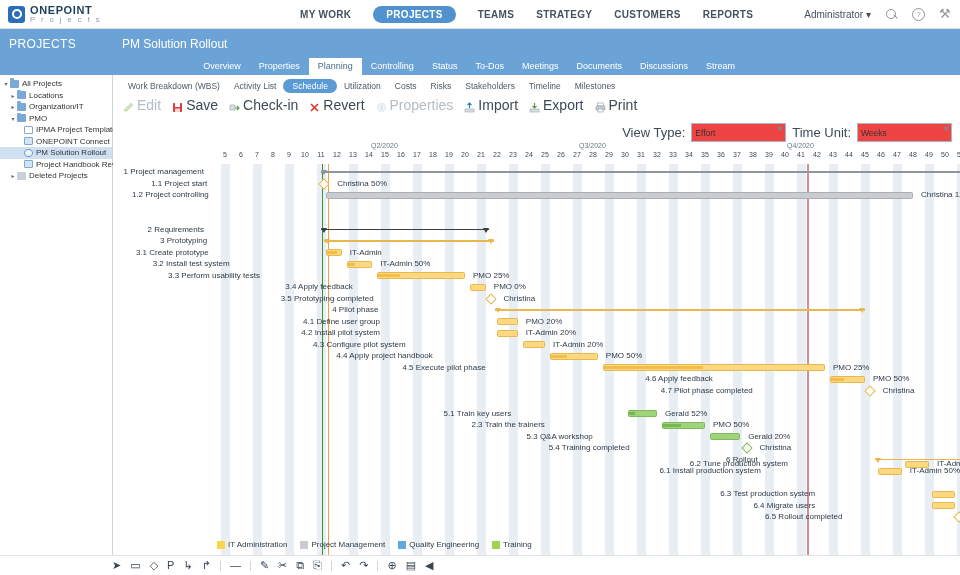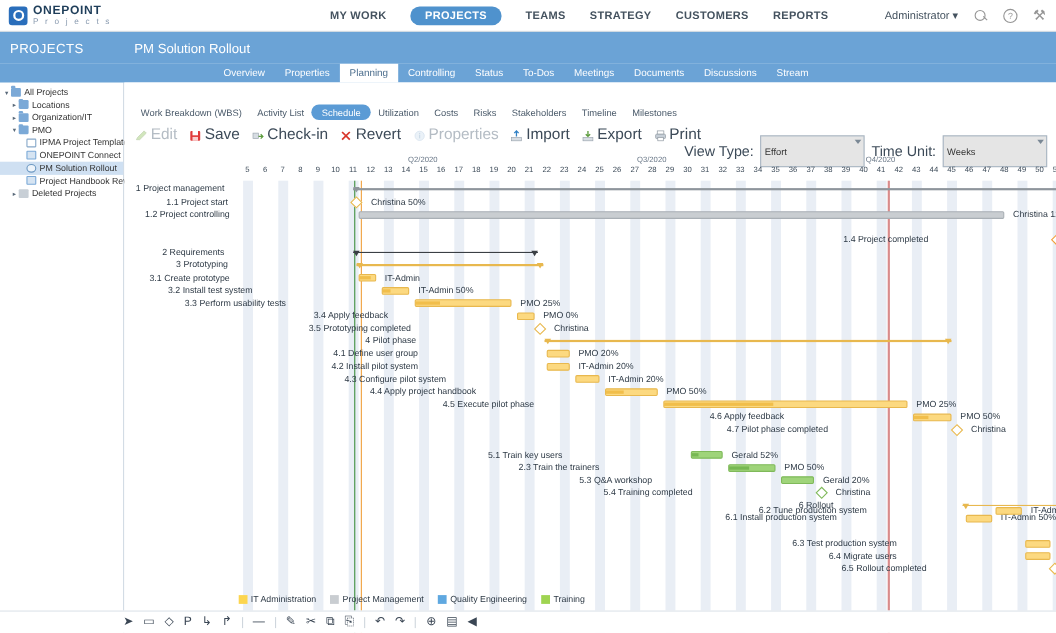--- a/index.html
+++ b/index.html
@@ -56,33 +56,33 @@
   .tico.folder::before { content:""; position:absolute; left:0; top:-1.5px; width:4px; height:2px;
       background:#7ba9d7; border-radius:1px 1px 0 0; }
   .tico.doc { background:#fff; border:1px solid #86a8c9; border-radius:1px; }
   .tico.proj { background:#d6e4f2; border:1px solid #7ba9d7; border-radius:1px; }
   .tico.pen { background:#eef4fa; border:1px solid #6c98c2; border-radius:50%; }
   .tico.dim { background:#c8cfd6; border-radius:1px; }
 
   .content { flex:1; position:relative; background:#fff; }
 
   
-  .tabrow { display:flex; gap:0; padding:20px 0 2px 8px; }
+  .tabrow { display:flex; gap:0; padding:4px 0 2px 8px; }
   .tabrow .t { font-size:8.5px; color:#4a5a6a; padding:2px 7px; white-space:nowrap; }
   .tabrow .t.active { background:#5b9bd5; color:#fff; border-radius:8px; padding:2px 9px; }
 
   .toolrow { display:flex; align-items:center; gap:0; padding:2px 0 3px 10px; }
   .tbtn { display:flex; align-items:center; gap:3px; font-size:14px; color:#3c4a58;
           margin-right:11px; white-space:nowrap; }
   .tbtn.dis { color:#b4bcc4; }
   .gi { width:11px; height:11px; position:relative; display:inline-block; }
 
   .viewrow { position:absolute; right:8px; top:48px; display:flex; align-items:center; gap:6px; }
   .viewrow .lb { font-size:13px; color:#3c4a58; }
-  .sel-box { width:95px; height:29px; border:1px solid #a9b6c3; background:#e5e5e5;
+  .sel-box { width:95px; height:19px; border:1px solid #a9b6c3; background:#ef4444;
              font-size:8.5px; color:#333; display:flex; align-items:center;
              padding-left:3px; position:relative; }
   .sel-box .arw { position:absolute; right:2px; top:3px; width:0; height:0;
              border-left:3px solid transparent; border-right:3px solid transparent;
              border-top:4px solid #7a8895; }
 
   
   .gantt { position:absolute; left:0; top:67px; right:0; bottom:0; }
   .ghead { position:relative; height:22px; }
   .gq { position:absolute; font-size:7px; color:#6a7888; top:0; }
@@ -396,24 +396,20 @@
           <div class="row" style="top: 13.5px;">
             <div class="tlabel" style="right: 752.8px;">1.1 Project start</div>
             <div class="ms" style="left: 207.2px;"></div>
             <div class="res" style="left: 224.2px;">Christina 50%</div>
           </div>
           <div class="row" style="top: 25px;">
             <div class="tlabel" style="right: 751.2px;">1.2 Project controlling</div>
             <div class="bar pm" style="left: 212.8px; width: 587.2px;"></div>
             <div class="res" style="left: 808px;">Christina 12,5%</div>
           </div>
-          <div class="row" style="top: 48px;">
-            <div class="tlabel" style="right: 116px;">1.4 Project completed</div>
-            <div class="ms" style="border-color: rgb(240, 160, 60); left: 844px;"></div>
-          </div>
           <div class="row" style="top: 59.5px;">
             <div class="tlabel" style="right: 756px;">2 Requirements</div>
             <div class="summ dk" style="left: 208px; width: 168px;">
               <div class="sl"></div>
             </div>
           </div>
           <div class="row" style="top: 71px;">
             <div class="tlabel" style="right: 752.8px;">3 Prototyping</div>
             <div class="summ it" style="left: 211.2px; width: 169.6px;">
               <div class="sl"></div>

